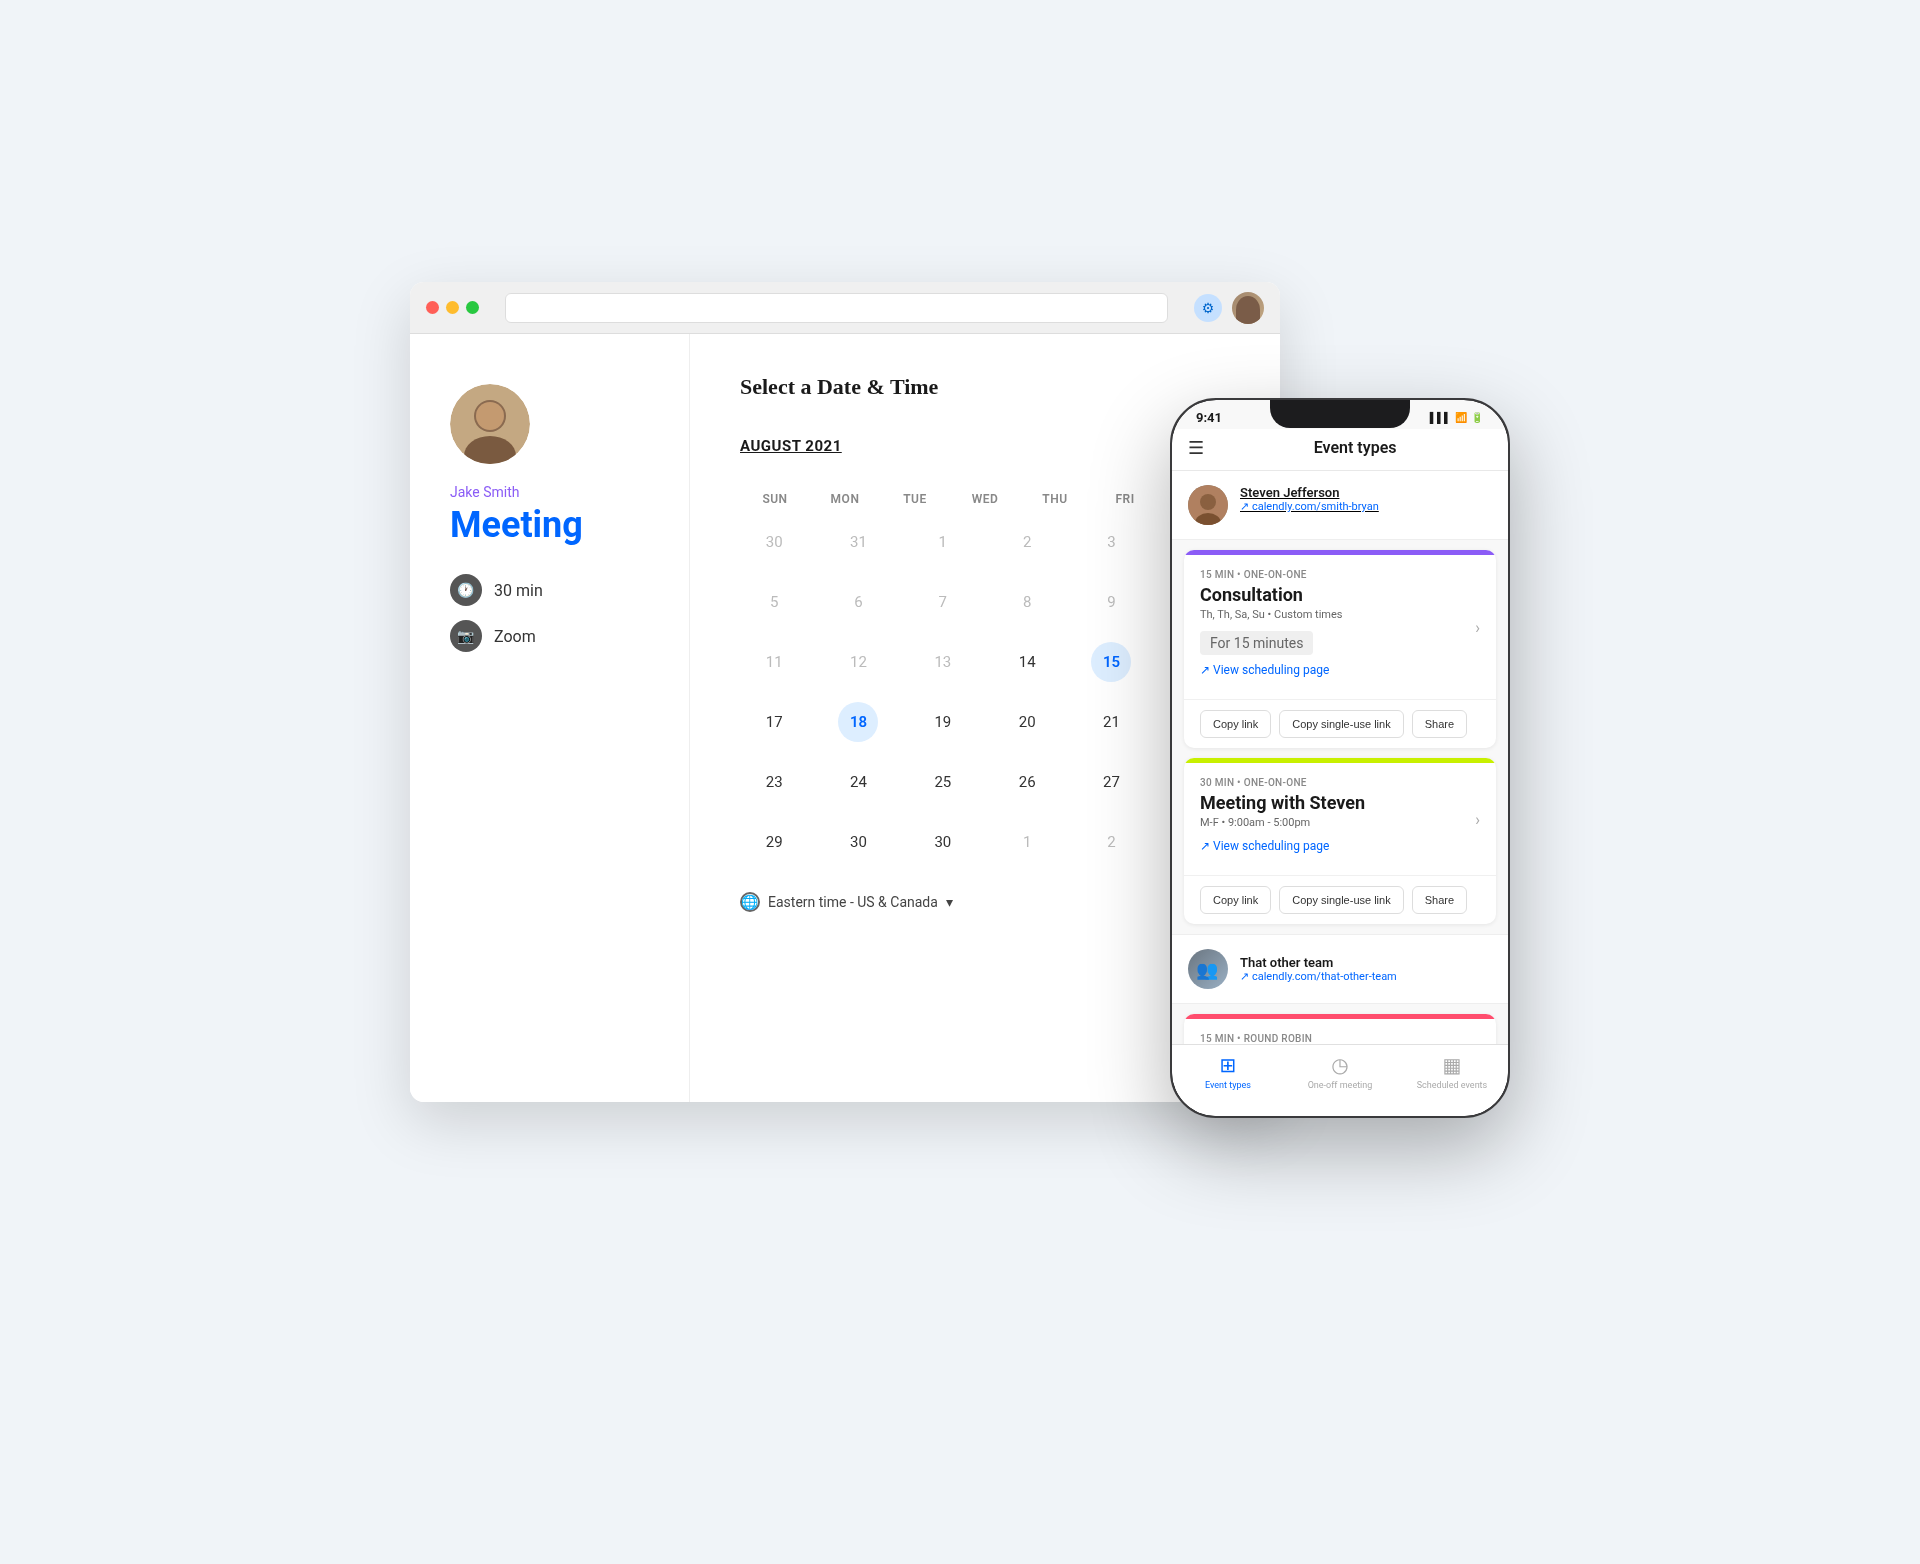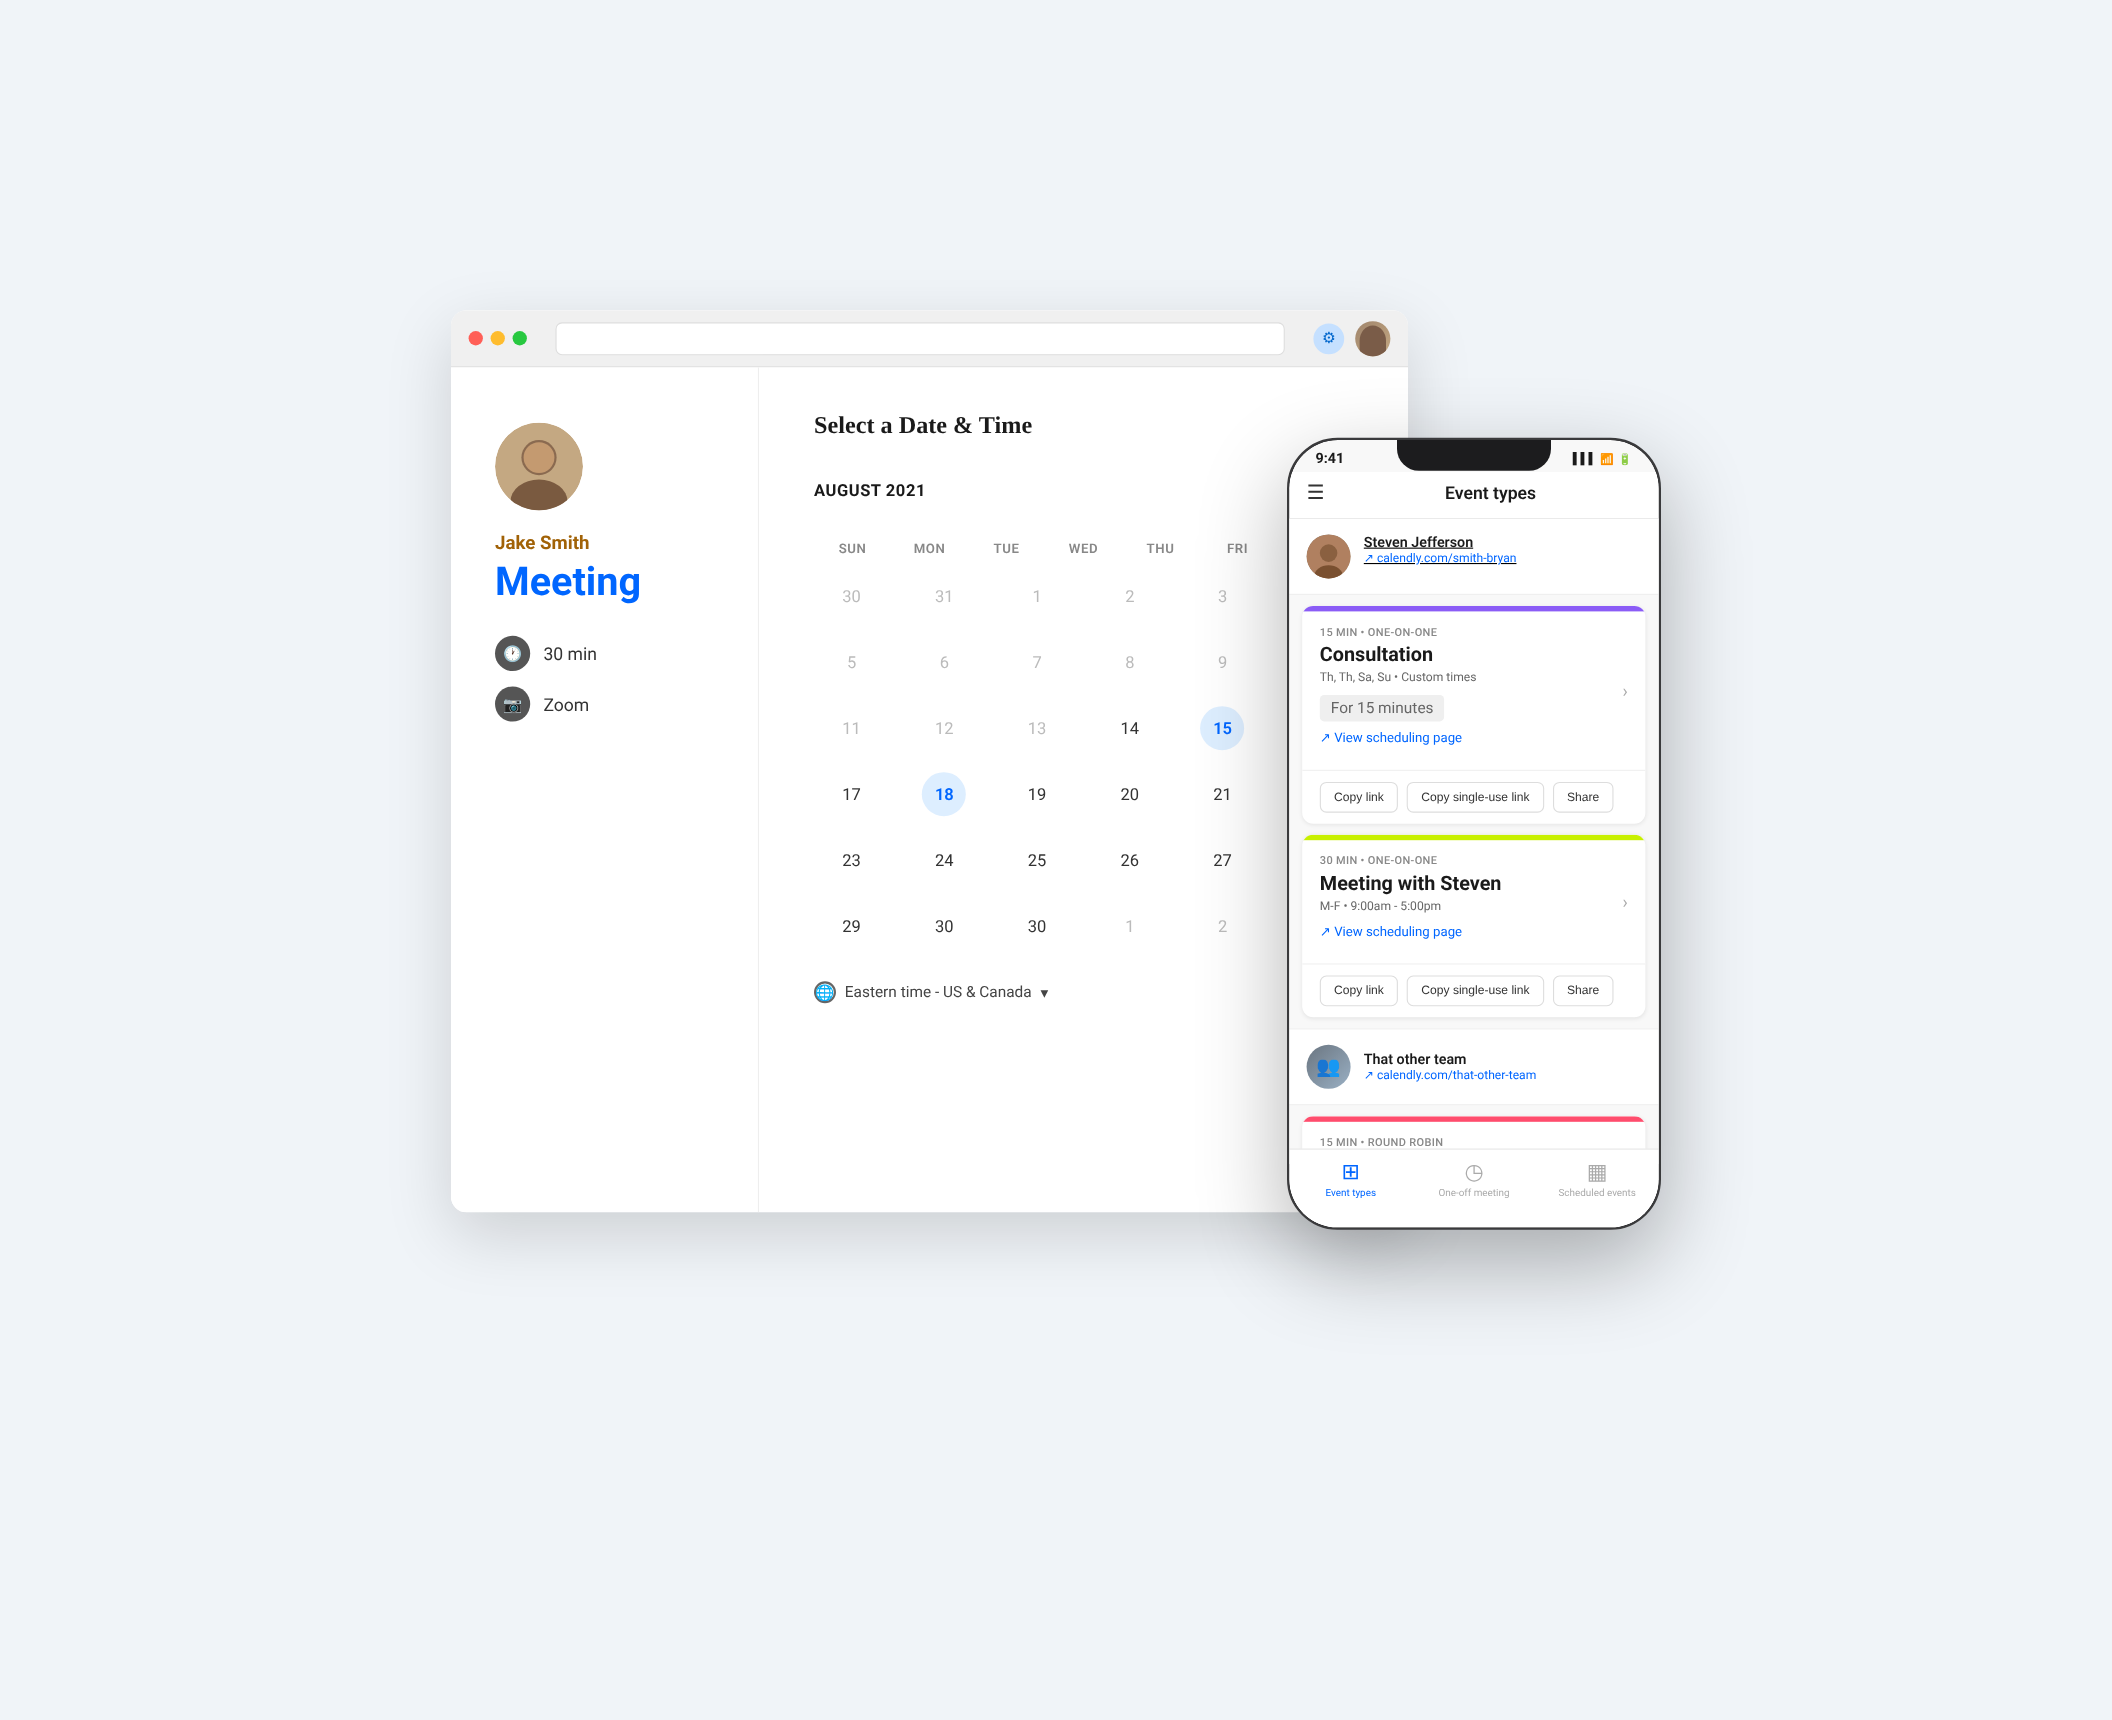--- a/index.html
+++ b/index.html
@@ -102,23 +102,23 @@
 
     
     .sidebar {
       width: 280px;
       padding: 50px 40px;
       border-right: 1px solid #eee;
       flex-shrink: 0;
     }
 
     .user-name {
-      font-size: 17px;
-      font-weight: 700;
-      color: #a16207;
+      font-size: 14px;
+      font-weight: 400;
+      color: #8b5cf6;
       margin-bottom: 4px;
     }
 
     .event-title {
       font-size: 36px;
       font-weight: 700;
       color: #0066ff;
       margin-bottom: 28px;
     }
 
@@ -166,20 +166,21 @@
       align-items: center;
       margin-bottom: 24px;
     }
 
     .calendar-month {
       font-size: 15px;
       font-weight: 700;
       color: #1a1a1a;
       letter-spacing: 0.5px;
       flex: 1;
+      text-decoration: underline;
     }
 
     .calendar-nav {
       width: 32px;
       height: 32px;
       display: flex;
       align-items: center;
       justify-content: center;
       cursor: pointer;
       color: #0066ff;

